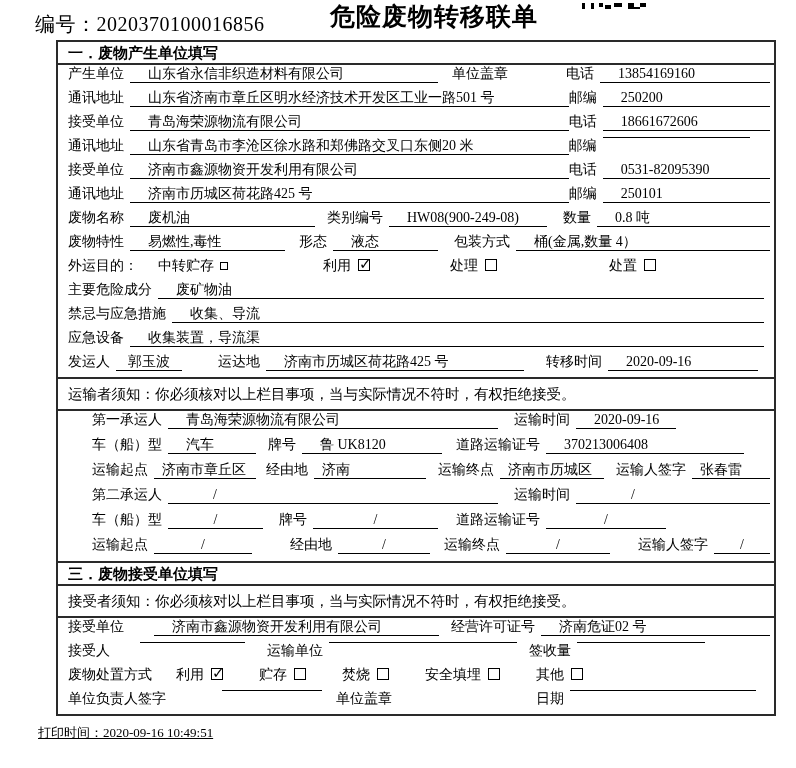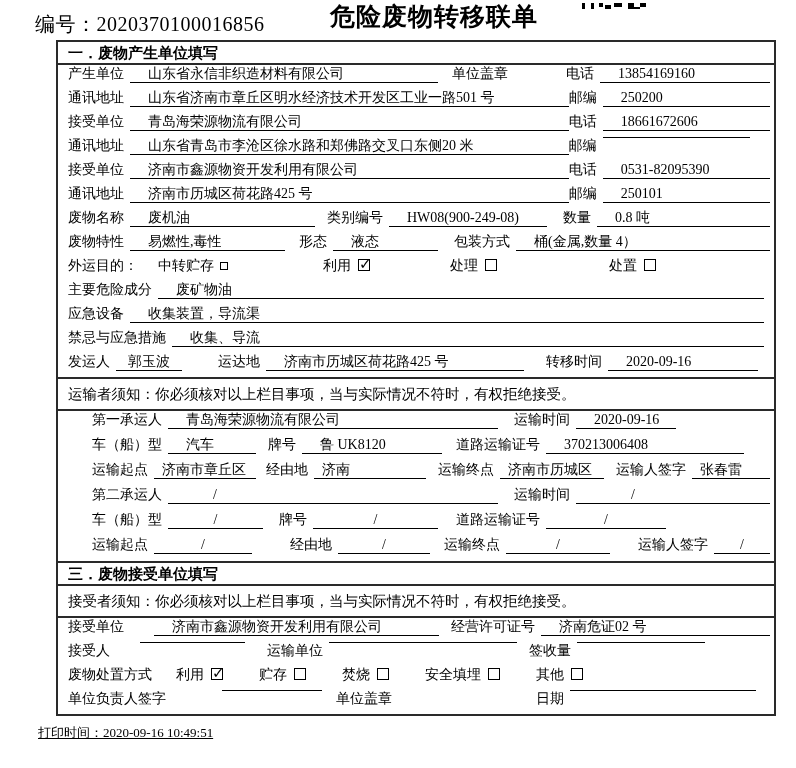--- a/index.html
+++ b/index.html
@@ -137,27 +137,27 @@
         <span class="cb-group" style="margin-left:80px"><span>处理</span><span class="cb"></span></span>
         <span class="cb-group" style="margin-left:112px"><span>处置</span><span class="cb"></span></span>
       </div>
 
       <div class="row">
         <span class="lbl">主要危险成分</span>
         <span class="val grow" style="margin-right:6px">废矿物油</span>
       </div>
 
       <div class="row">
+        <span class="lbl">禁忌与应急措施</span>
+        <span class="val grow" style="margin-right:6px">收集、导流</span>
+      </div>
+
+      <div class="row">
         <span class="lbl">应急设备</span>
         <span class="val grow" style="margin-right:6px">收集装置，导流渠</span>
-      </div>
-
-      <div class="row">
-        <span class="lbl">禁忌与应急措施</span>
-        <span class="val grow" style="margin-right:6px">收集、导流</span>
       </div>
 
       <div class="row">
         <span class="lbl">发运人</span>
         <span class="val c" style="width:66px">郭玉波</span>
         <span class="lbl" style="margin-left:36px">运达地</span>
         <span class="val" style="width:258px">济南市历城区荷花路425 号</span>
         <span class="lbl" style="margin-left:22px">转移时间</span>
         <span class="val" style="width:150px;margin-right:12px">2020-09-16</span>
       </div>

